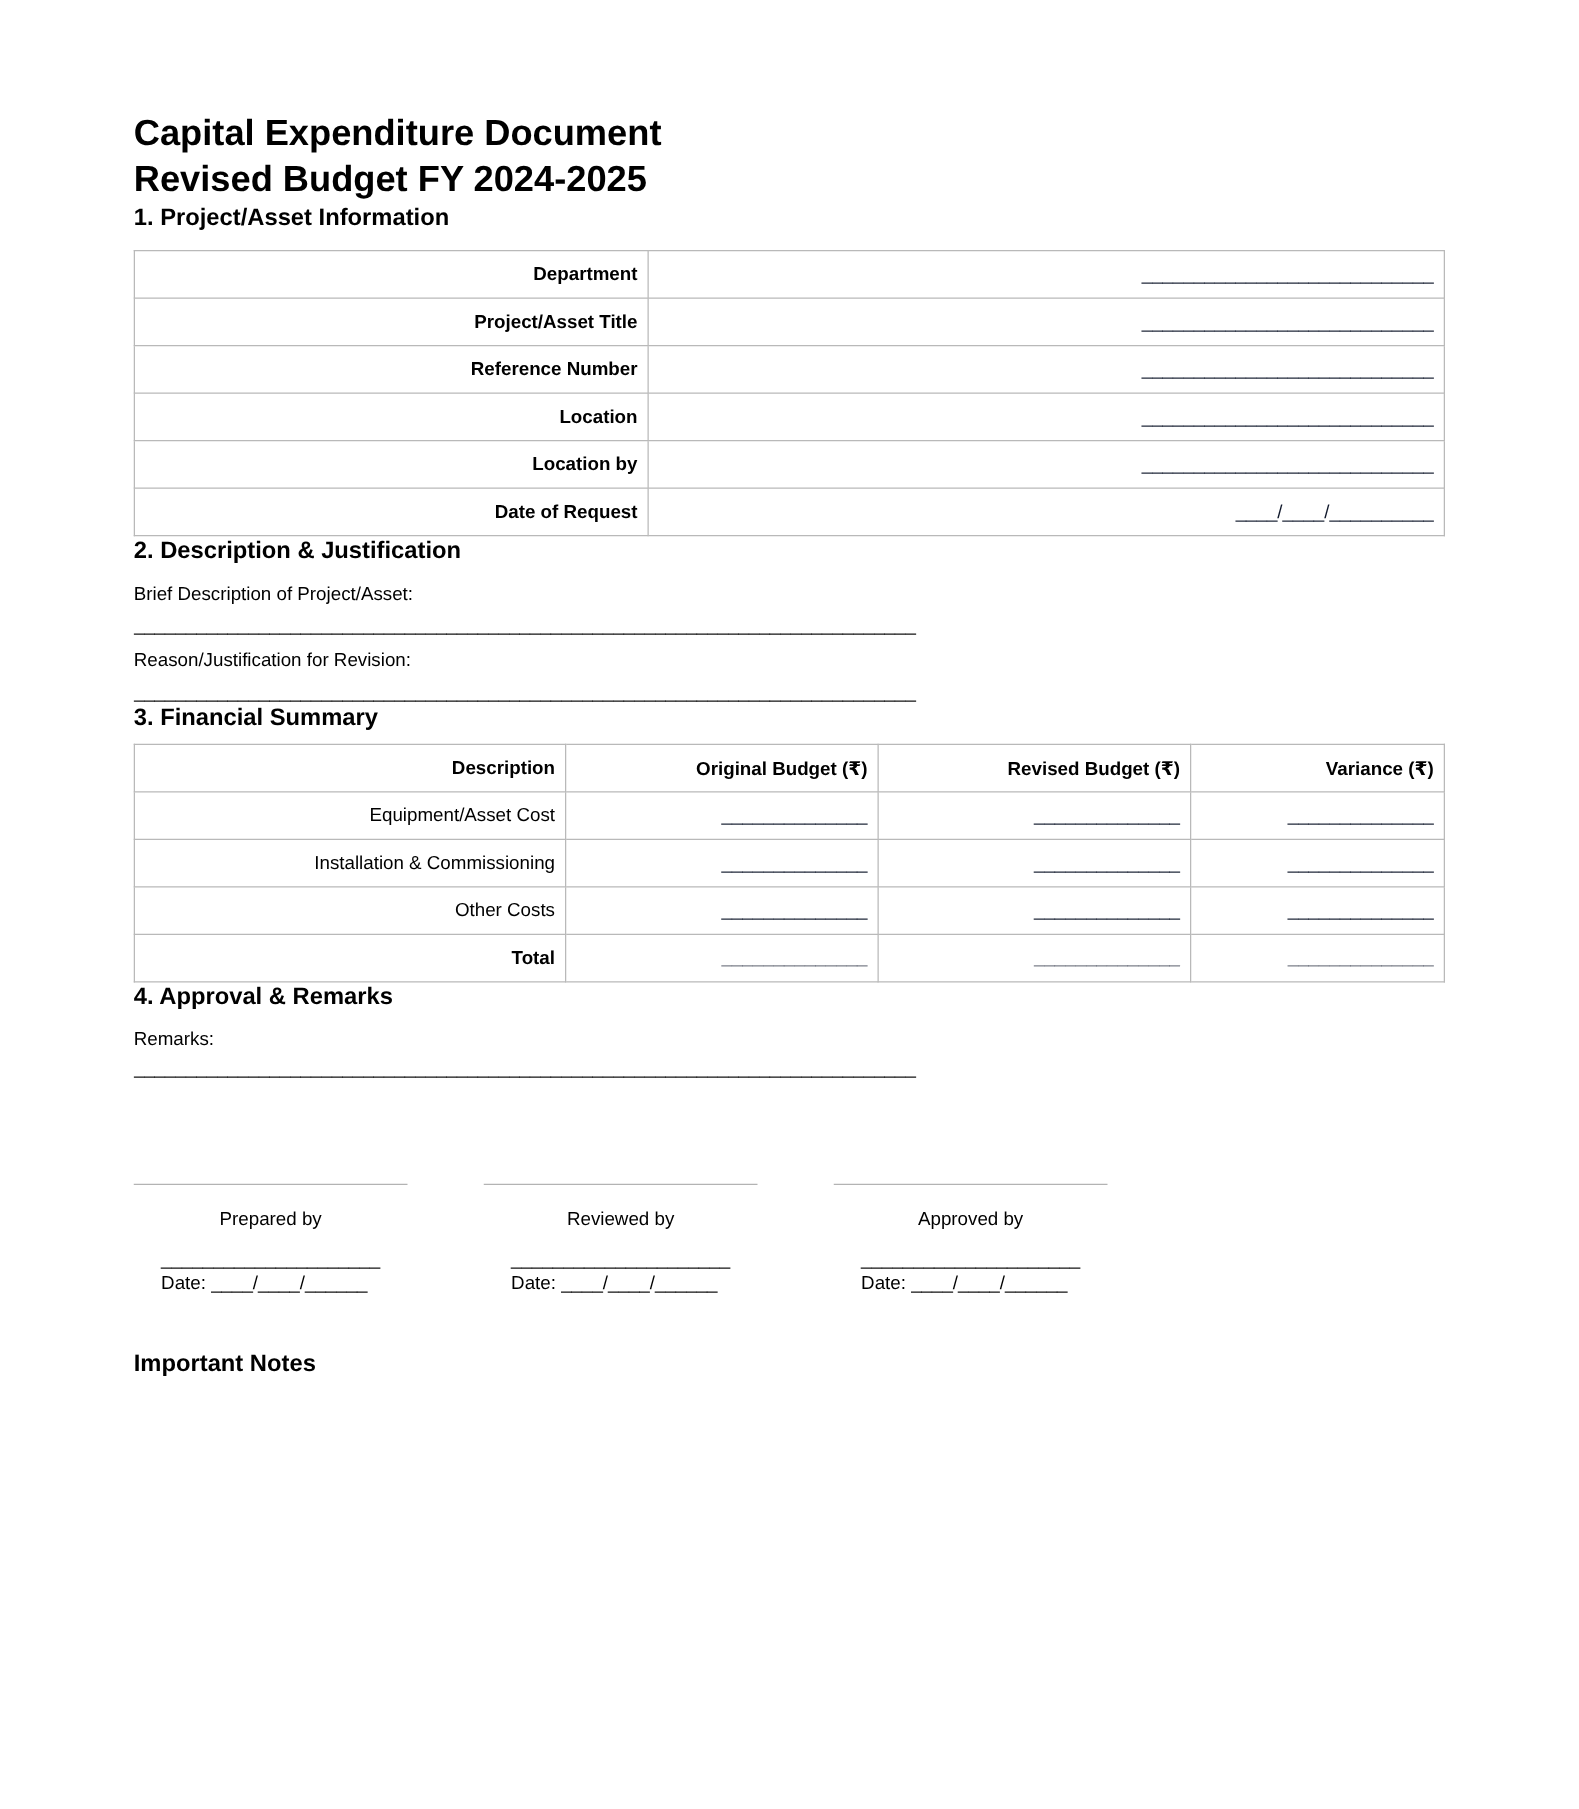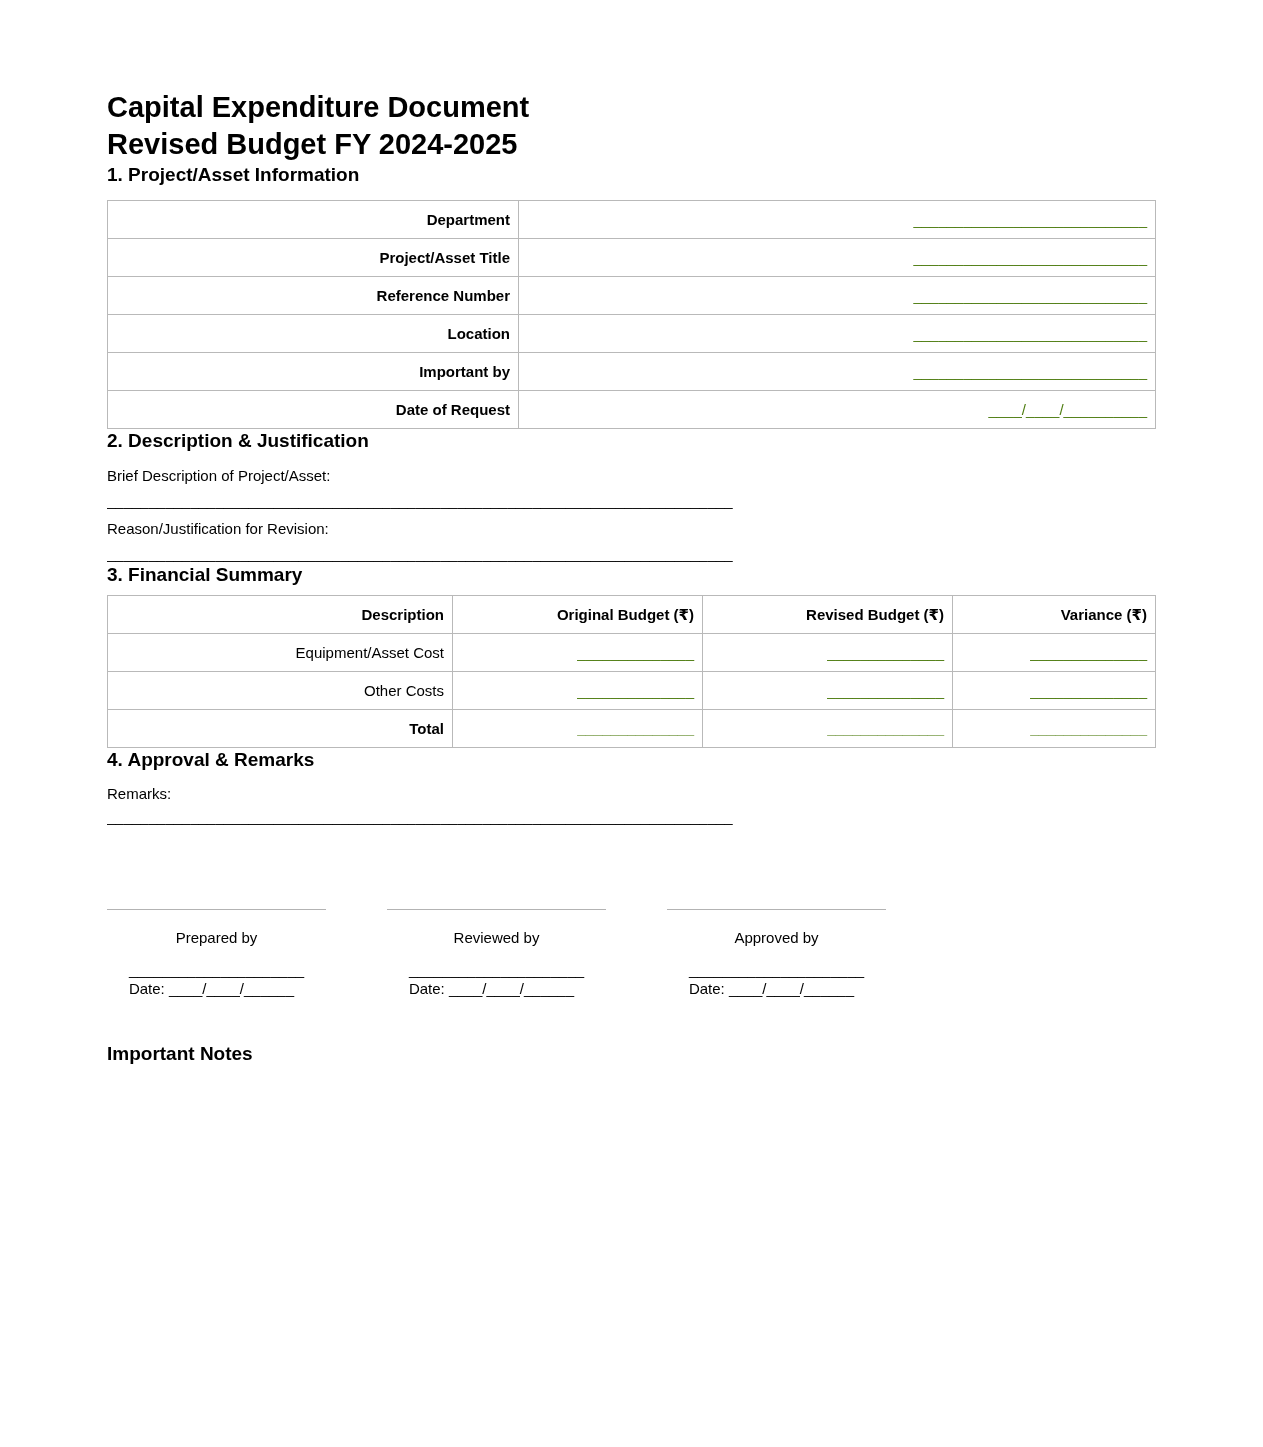--- a/index.html
+++ b/index.html
@@ -49,21 +49,21 @@
     overflow: hidden;
   }
   #project-info-table { margin-top: 14px; }
   #project-info-table td.label-cell { font-weight: bold; }
   #financial-table { margin-top: 9px; }
   #financial-table th { font-weight: bold; }
   #financial-table tr.total-row td { font-weight: bold; }
 
   .blank {
     white-space: nowrap;
-    color: #4d7c0f;
+    color: #0f172a;
   }
   .field-label {
     margin-top: 14px;
     font-size: 15px;
     line-height: 19px;
   }
   .field-label.tight { margin-top: 9px; }
   .field-label.remarks { margin-top: 13px; }
   .long-line {
     margin-top: 6px;
@@ -144,21 +144,21 @@
       </tr>
       <tr>
         <td class="label-cell">Reference Number</td>
         <td><span class="blank">____________________________</span></td>
       </tr>
       <tr>
         <td class="label-cell">Location</td>
         <td><span class="blank">____________________________</span></td>
       </tr>
       <tr>
-        <td class="label-cell">Important by</td>
+        <td class="label-cell">Location by</td>
         <td><span class="blank">____________________________</span></td>
       </tr>
       <tr>
         <td class="label-cell">Date of Request</td>
         <td><span class="blank">____/____/__________</span></td>
       </tr>
     </tbody>
   </table>
 
   <h2 class="section-heading h2-s2">2. Description &amp; Justification</h2>
@@ -182,20 +182,26 @@
       <tr>
         <th>Description</th>
         <th>Original Budget (₹)</th>
         <th>Revised Budget (₹)</th>
         <th>Variance (₹)</th>
       </tr>
     </thead>
     <tbody>
       <tr>
         <td>Equipment/Asset Cost</td>
+        <td><span class="blank">______________</span></td>
+        <td><span class="blank">______________</span></td>
+        <td><span class="blank">______________</span></td>
+      </tr>
+      <tr>
+        <td>Installation &amp; Commissioning</td>
         <td><span class="blank">______________</span></td>
         <td><span class="blank">______________</span></td>
         <td><span class="blank">______________</span></td>
       </tr>
       <tr>
         <td>Other Costs</td>
         <td><span class="blank">______________</span></td>
         <td><span class="blank">______________</span></td>
         <td><span class="blank">______________</span></td>
       </tr>

